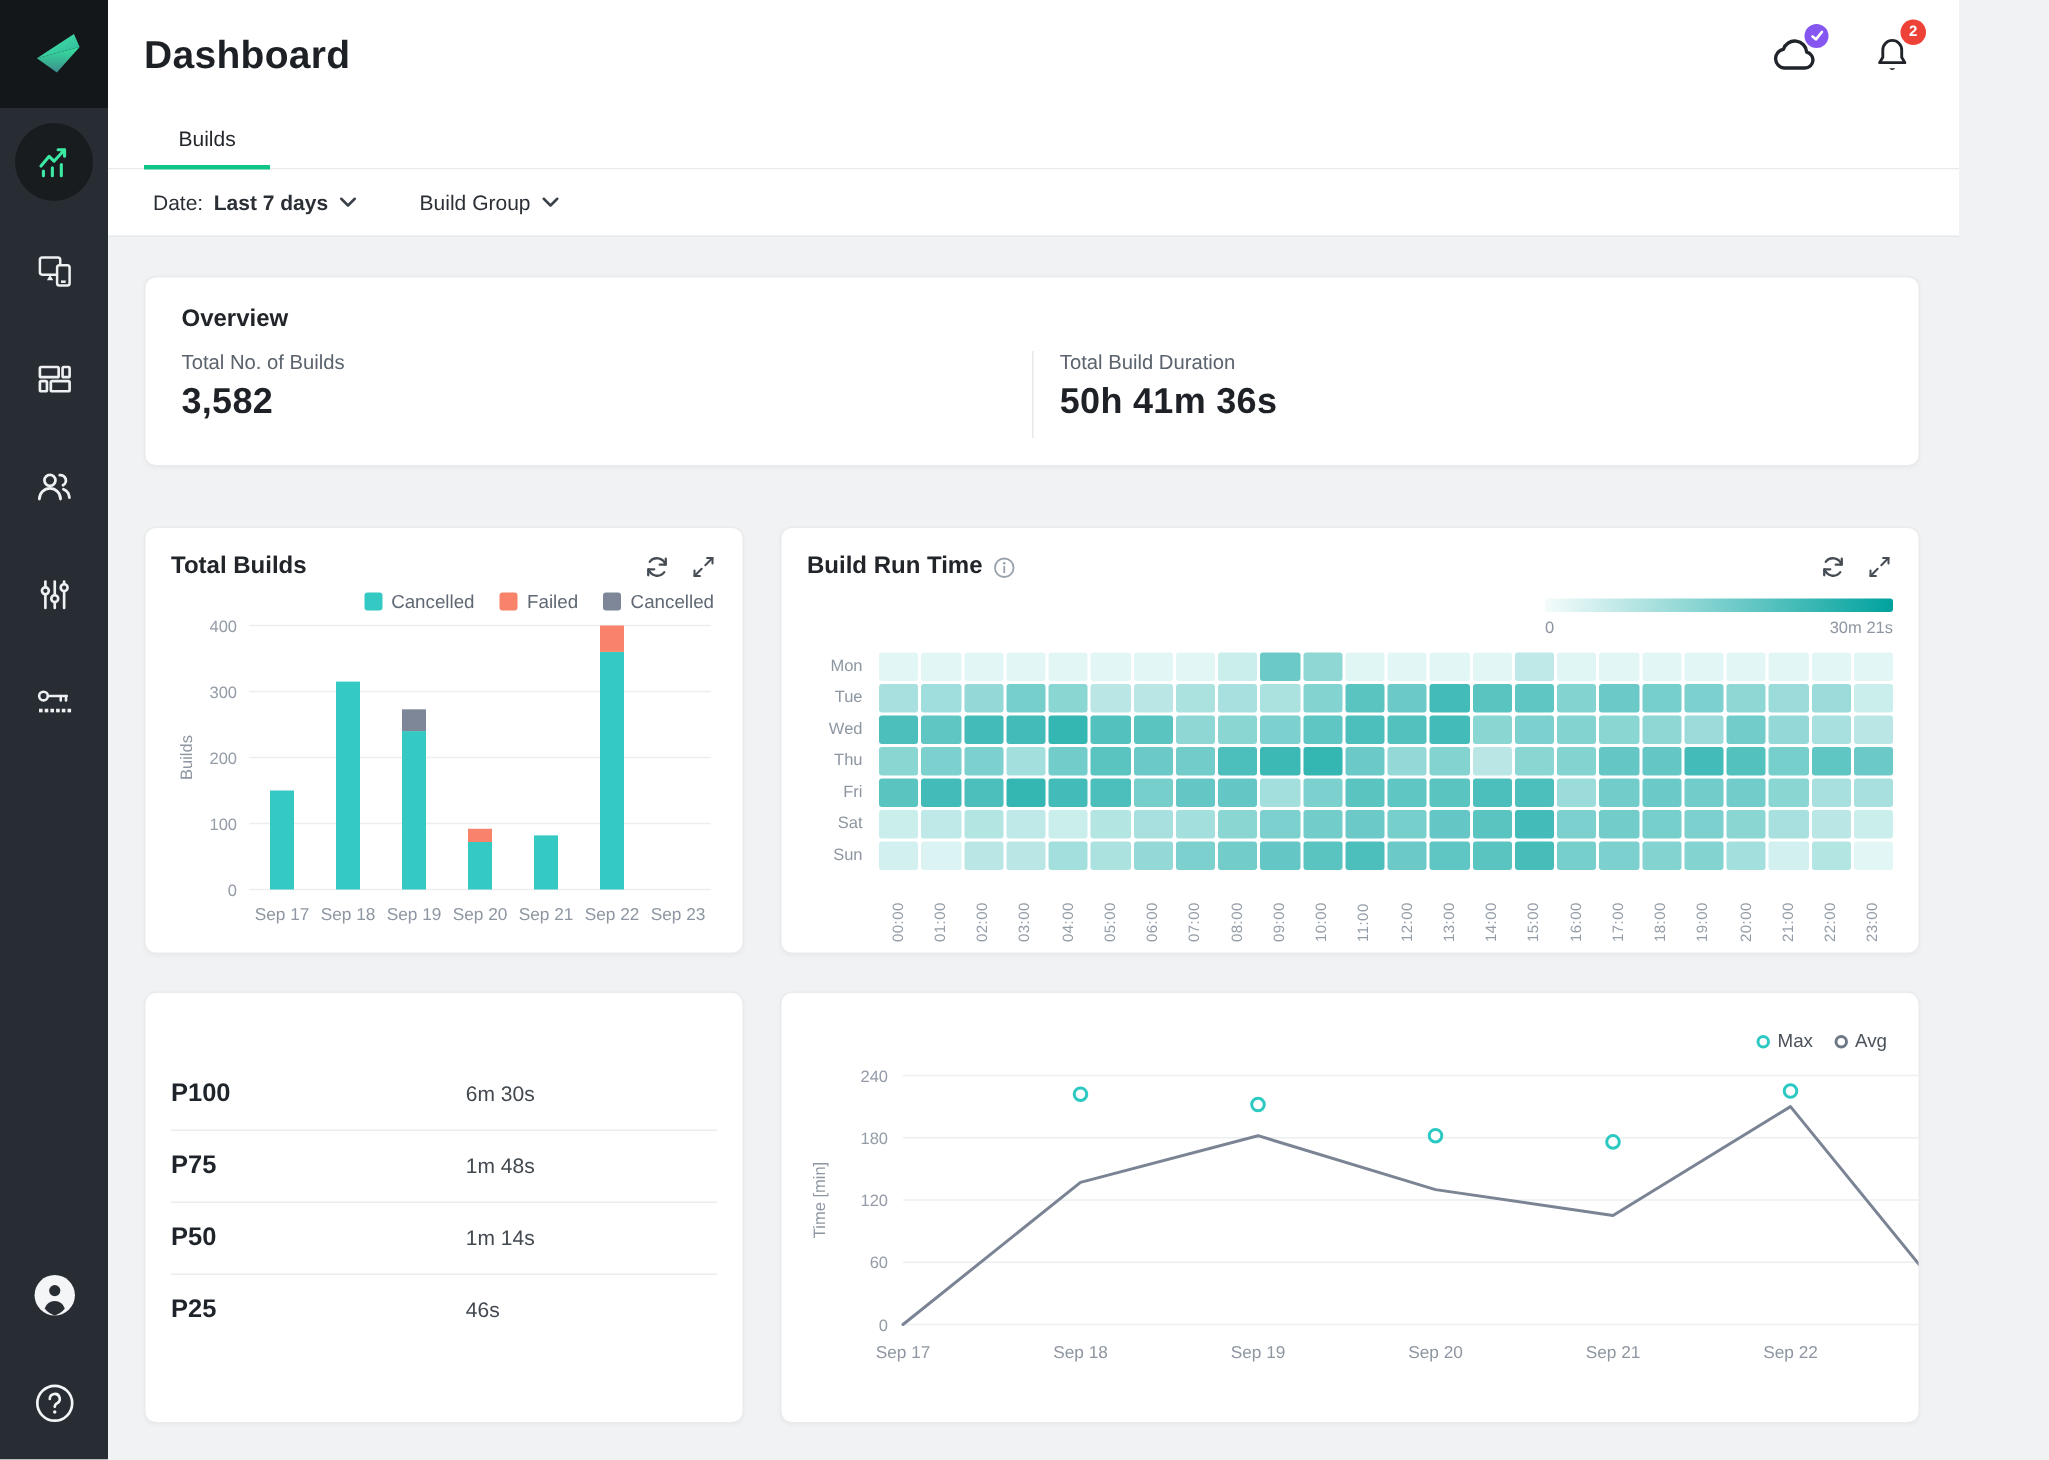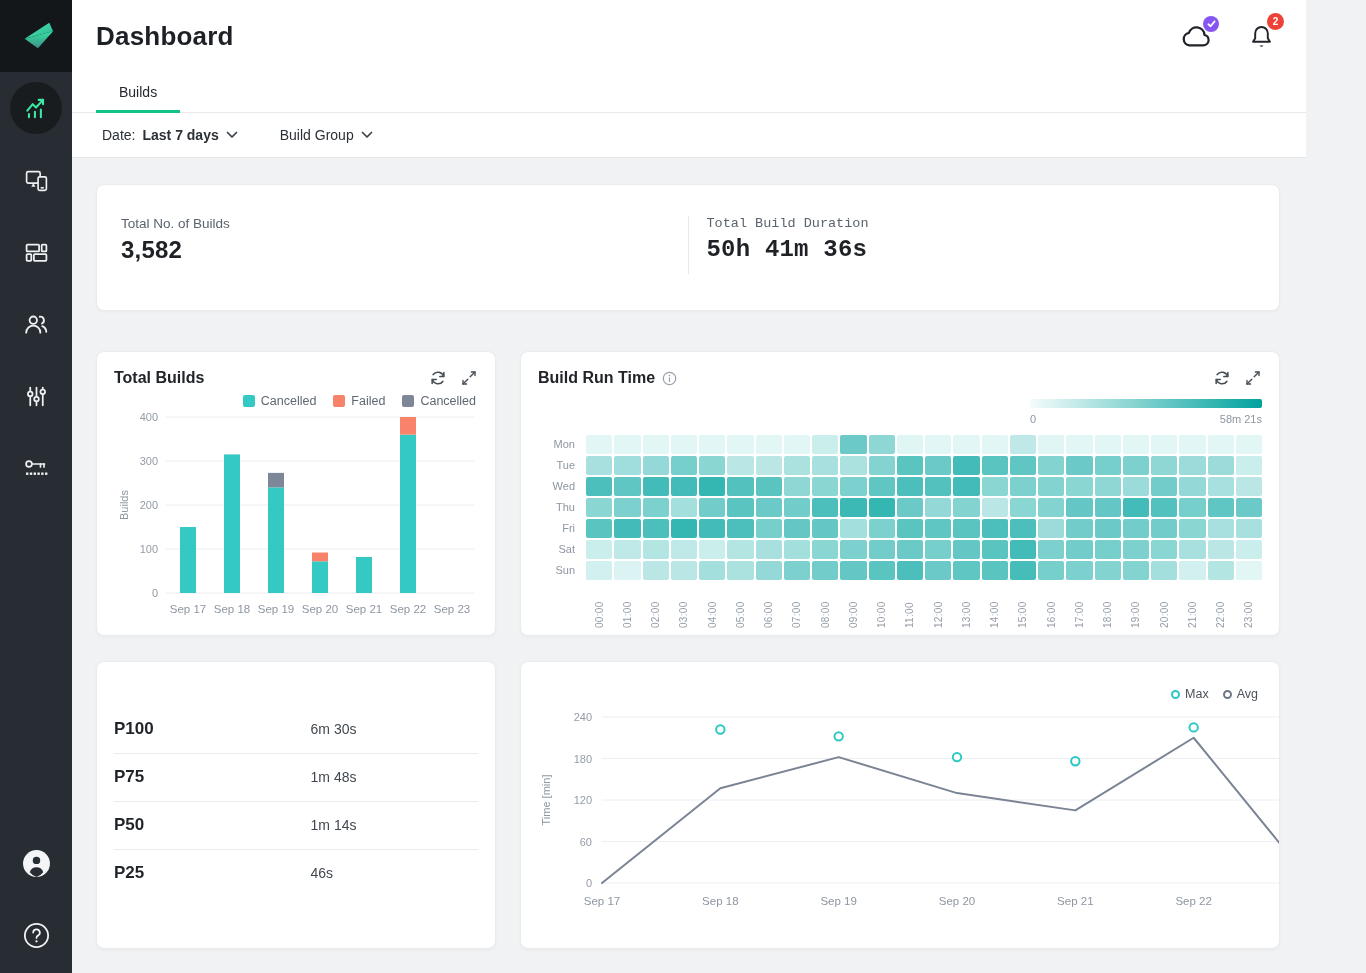--- a/index.html
+++ b/index.html
@@ -39,21 +39,21 @@
   .f-normal { font-weight:400; }
 
   
   .content { flex:1; padding:26px 26px 24px 24px; overflow:hidden; }
   .card { background:#fff; border:1px solid #e9ebed; border-radius:8px; box-shadow:0 1px 3px rgba(25,35,45,0.04); }
 
   .overview-card { height:127px; padding:19px 24px; margin-bottom:40px; }
   .overview-card h2 { font-size:16px; font-weight:700; color:#21252a; }
   .stats { display:grid; grid-template-columns:1fr 1px 1fr; margin-top:12px; }
   .v-divider { background:#e6e8ea; height:58px; }
-  .stat:nth-child(3) { padding-left:18px;font-family:Liberation Mono, monospace; }
+  .stat:nth-child(3) { padding-left:18px; }
   .stat-label { font-size:13.5px; color:#5b636d; }
   .stat-value { font-size:24px; font-weight:700; color:#1e2227; margin-top:5px; letter-spacing:0.2px; }
 
   .charts-grid { display:grid; grid-template-columns:400px 1fr; grid-template-rows:285px 288px; gap:25px 24px; }
   .chart-card { padding:17px 17px 12px 17px; overflow:hidden; }
   .card-head { display:flex; align-items:flex-start; }
   .card-head h3 { font-size:16px; font-weight:700; color:#21252a; display:flex; align-items:center; gap:7px; }
   .card-actions { margin-left:auto; display:flex; gap:13px; }
   .card-actions button { width:18px; height:18px; padding:0; display:flex; align-items:center; justify-content:center; }
 
@@ -258,20 +258,21 @@
           <svg width="12" height="8" viewBox="0 0 12 8" fill="none" stroke="#3a4149" stroke-width="1.7" stroke-linecap="round" stroke-linejoin="round">
               <polyline points="1.5,1.5 6,6 10.5,1.5"></polyline>
             </svg>
         </span>
       </button>
     </div>
 
     <main class="content">
 
       <section class="card overview-card">
+        <h2>Overview</h2>
         <div class="stats">
           <div class="stat">
             <div class="stat-label">Total No. of Builds</div>
             <div class="stat-value">3,582</div>
           </div>
           <div class="v-divider"></div>
           <div class="stat">
             <div class="stat-label">Total Build Duration</div>
             <div class="stat-value">50h 41m 36s</div>
           </div>
@@ -374,21 +375,21 @@
                     <line x1="11.5" y1="8.5" x2="17.5" y2="2.5"></line>
                       <polyline points="13,2.5 17.5,2.5 17.5,7"></polyline>
                     <line x1="8.5" y1="11.5" x2="2.5" y2="17.5"></line>
                       <polyline points="7,17.5 2.5,17.5 2.5,13"></polyline>
                   </svg>
                 </button>
               </div>
               <div class="hm-gradient"></div>
               <div class="hm-gradient-labels">
                 <span>0</span>
-                <span>58m 21s</span>
+                <span>30m 21s</span>
               </div>
             </div>
           </div>
           <div class="hm-grid" id="heatmap">
               <div class="hm-rowlabel">Mon</div>
               <div class="hm-cell" style="background:rgb(226,247,245)"></div>
               <div class="hm-cell" style="background:rgb(226,247,245)"></div>
               <div class="hm-cell" style="background:rgb(226,247,245)"></div>
               <div class="hm-cell" style="background:rgb(226,247,245)"></div>
               <div class="hm-cell" style="background:rgb(226,247,245)"></div>

